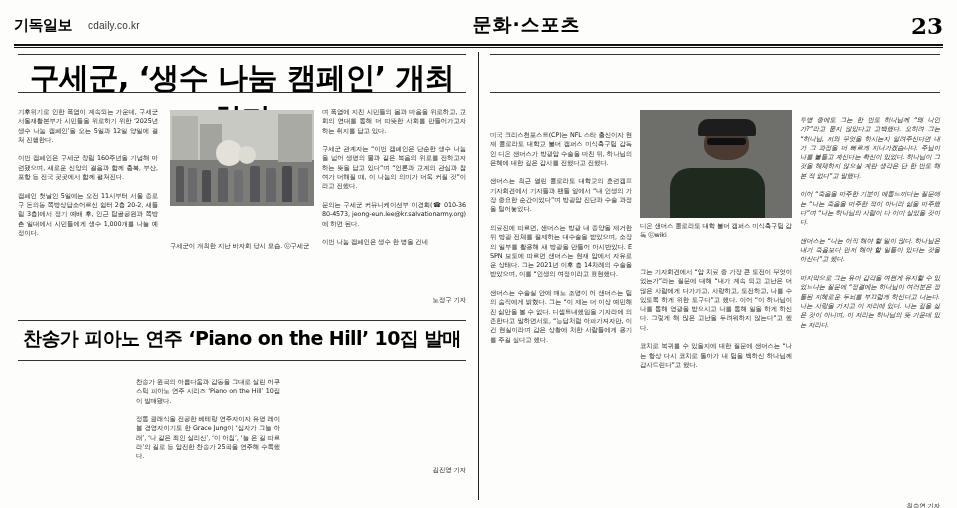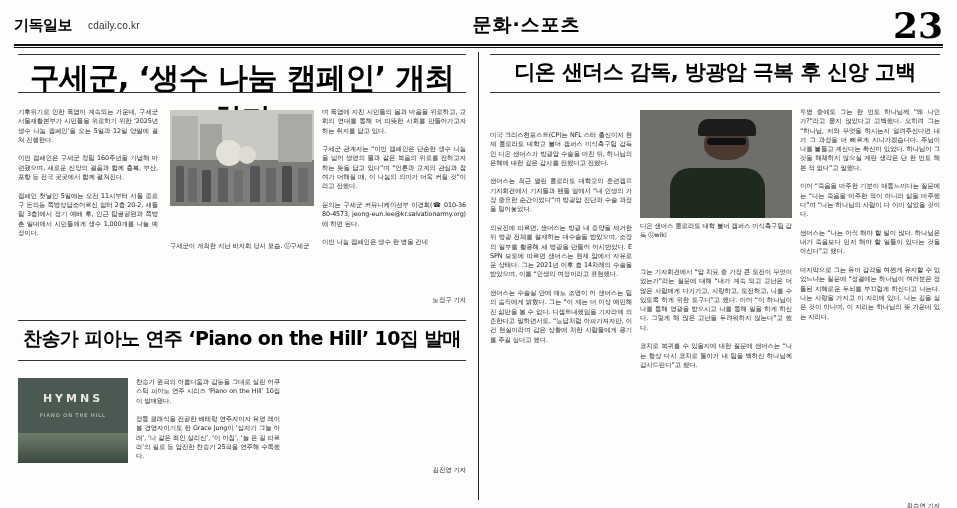--- a/index.html
+++ b/index.html
@@ -66,21 +66,21 @@
     gap: 10px;
   }
   .issue-line {
     font-size: 9.5px;
     color: #222;
     padding-bottom: 4px;
   }
   .page-number {
     font-family: "DejaVu Serif", serif;
     font-weight: bold;
-    font-size: 36px;
+    font-size: 23px;
     line-height: 31px;
     color: #000;
   }
   .rule-top {
     position: absolute;
     left: 14px;
     top: 44px;
     width: 929px;
     height: 0;
     border-top: 2px solid #111;
@@ -195,21 +195,21 @@
   }
   #cap-right {
     left: 640px;
     top: 222px;
     width: 152px;
   }
 
   
   #r-c1 { left: 490px; top: 108px; width: 142px; margin-top: 23px; }
   #r-c2 { left: 640px; top: 248px; width: 152px; margin-top: 20px; }
-  #r-c3 { left: 800px; top: 108px; width: 140px; }
+  #r-c3 { left: 800px; top: 116px; width: 140px; font-style: italic; }
 
   
   .hr-left-mid {
     position: absolute;
     left: 18px;
     top: 320px;
     width: 448px;
     height: 0;
     border-top: 1px solid #333;
   }
@@ -354,36 +354,28 @@
 
 문의는 구세군 커뮤니케이션부 이경희(☎ 010-3680-4573, jeong-eun.lee@kr.salvationarmy.org)에 하면 된다.
 
 이번 나눔 캠페인은 생수 한 병을 건네</div>
   <div class="byline" id="byline-left">노정구 기자</div>
 
   <div class="hr-left-mid"></div>
   <div class="headline" id="hl-left2">찬송가 피아노 연주 ‘Piano on the Hill’ 10집 발매</div>
   <div class="hl-rule" id="hl-rule-l2-bot"></div>
 
-  <div class="photo" id="album-cover">
-    <div class="photo-inner">
-      <div class="album-band"></div>
-      <div class="album-title">HYMNS</div>
-      <div class="album-sub">PIANO ON THE HILL</div>
-    </div>
-  </div>
 
   <div class="col" id="l2-c1">찬송가 원곡의 아름다움과 감동을 그대로 살린 어쿠스틱 피아노 연주 시리즈 ‘Piano on the Hill’ 10집이 발매됐다.
 
 정통 클래식을 전공한 베테랑 연주자이자 유명 레이블 경영자이기도 한 Grace Jung이 ‘십자가 그늘 아래’, ‘나 같은 죄인 살리신’, ‘이 아침’, ‘늘 은 길 따르라’의 길로 등 암전한 찬송가 25곡을 연주해 수록했다.</div>
 
   <div class="byline" id="byline-left2">김진영 기자</div>
 
   <div class="hl-rule" id="hl-rule-r-top"></div>
-  <div class="headline" id="hl-right">디온 샌더스 감독, 방광암 극복 후 신앙 고백</div>
   <div class="hl-rule" id="hl-rule-r-bot"></div>
 
   <div class="col" id="r-c1" style="height:380px;">미국 크리스천포스트(CP)는 NFL 스타 출신이자 현재 콜로라도 대학교 불더 캠퍼스 미식축구팀 감독인 디온 샌더스가 방광암 수술을 마친 뒤, 하나님의 은혜에 대한 깊은 감사를 전했다고 전했다.
 
 샌더스는 최근 열린 콜로라도 대학교의 훈련캠프 기자회견에서 기자들과 팬들 앞에서 “내 인생의 가장 중요한 순간이었다”며 방광암 진단과 수술 과정을 털어놓았다.
 
 의료진에 따르면, 샌더스는 방광 내 종양을 제거한 뒤 방광 전체를 절제하는 대수술을 받았으며, 소장의 일부를 활용해 새 방광을 만들어 아시반았다. ESPN 보도에 따르면 샌더스는 현재 암에서 자유로운 상태다. 그는 2021년 이후 총 14차례의 수술을 받았으며, 이를 “인생의 여정이라고 표현했다.
 
 샌더스는 수술실 안에 매노 조명이 어 샌더스는 팀의 숨직에게 밝혔다. 그는 “이 제는 더 이상 예민해진 삶만을 볼 수 없다. 디셈트내했임을 기자라에 의존한다고 말하면서도, “능답처럼 아파가져자만, 이건 현실이라며 감은 상황에 처한 사람들에게 용기를 주길 싶다고 했다.</div>
 

